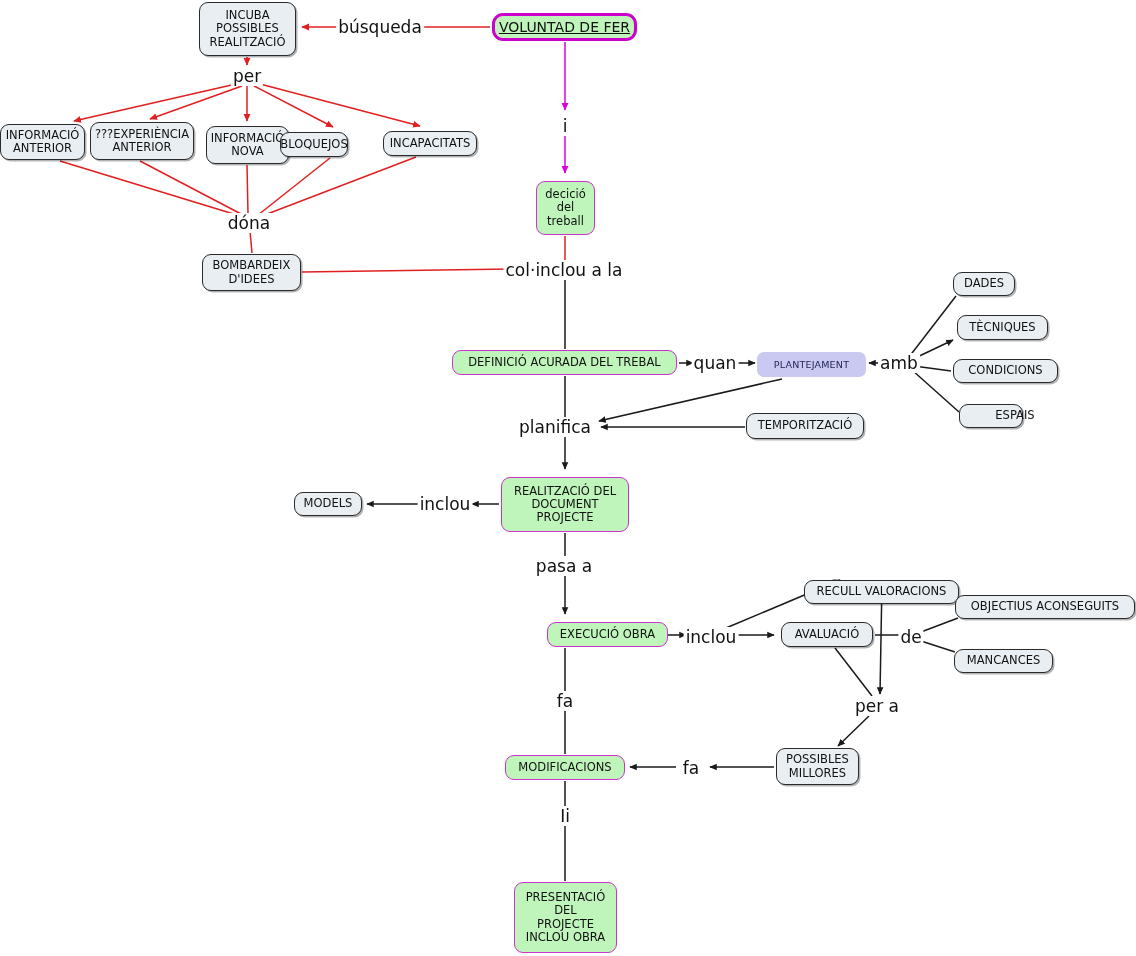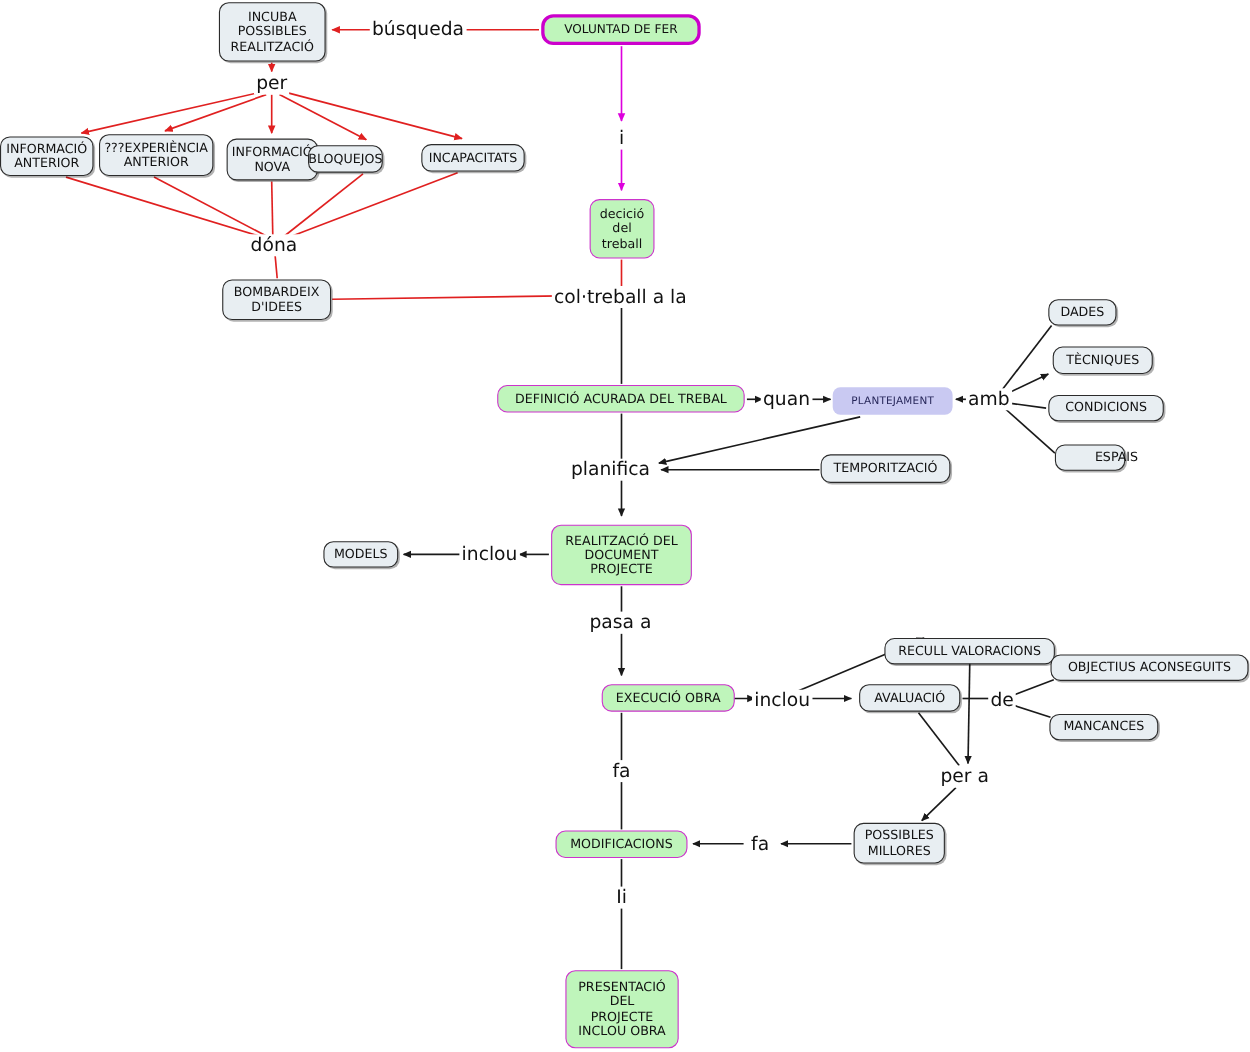--- a/index.html
+++ b/index.html
@@ -10,22 +10,22 @@
   .node{position:absolute;box-sizing:border-box;display:flex;align-items:center;
         justify-content:center;text-align:center;border-radius:9px;line-height:1.16;
         white-space:pre-line;}
 
   
   .n-plain{background:#e8eef2;border:1.3px solid #2b2b2b;color:#111;
            font-size:11.5px;box-shadow:1.5px 1.5px 0 rgba(0,0,0,.30);}
   
   .n-green{background:#bff5bb;border:1.4px solid #cc33cc;color:#111;font-size:11.5px;}
   
-  .n-root{background:#bff5bb;border:3px solid #cc00cc;color:#111;font-size:11px;
-          border-radius:11px;}
+  .n-root{background:#bff5bb;border:3px solid #cc00cc;color:#111;font-size:14px;
+          border-radius:11px;text-decoration:underline;}
   
   .n-lav{background:#c9c9f2;border:none;color:#262659;font-size:9.5px;border-radius:7px;
          letter-spacing:.2px;}
 
   .lbl{position:absolute;font-size:17px;color:#111;background:#fff;
        padding:0 2px;white-space:nowrap;transform:translate(-50%,-50%);}
 </style>
 </head>
 <body>
 
@@ -163,21 +163,21 @@
       <div class="node n-green" style="left: 514px; top: 882px; width: 103px; height: 71px;">PRESENTACIÓ
 DEL
 PROJECTE
 INCLOU OBRA</div>
     </div>
   <div id="label-layer">
       <span class="lbl" style="left: 380px; top: 27px;">búsqueda</span>
       <span class="lbl" style="left: 247px; top: 76px;">per</span>
       <span class="lbl" style="left: 249px; top: 223px;">dóna</span>
       <span class="lbl" style="left: 565px; top: 126px;">i</span>
-      <span class="lbl" style="left: 564px; top: 270px;">col·treball a la</span>
+      <span class="lbl" style="left: 564px; top: 270px;">col·inclou a la</span>
       <span class="lbl" style="left: 715px; top: 363px;">quan</span>
       <span class="lbl" style="left: 899px; top: 363px;">amb</span>
       <span class="lbl" style="left: 555px; top: 427px;">planifica</span>
       <span class="lbl" style="left: 445px; top: 504px;">inclou</span>
       <span class="lbl" style="left: 564px; top: 566px;">pasa a</span>
       <span class="lbl" style="left: 711px; top: 637px;">inclou</span>
       <span class="lbl" style="left: 911px; top: 637px;">de</span>
       <span class="lbl" style="left: 877px; top: 706px;">per a</span>
       <span class="lbl" style="left: 565px; top: 701px;">fa</span>
       <span class="lbl" style="left: 691px; top: 768px;">fa</span>

